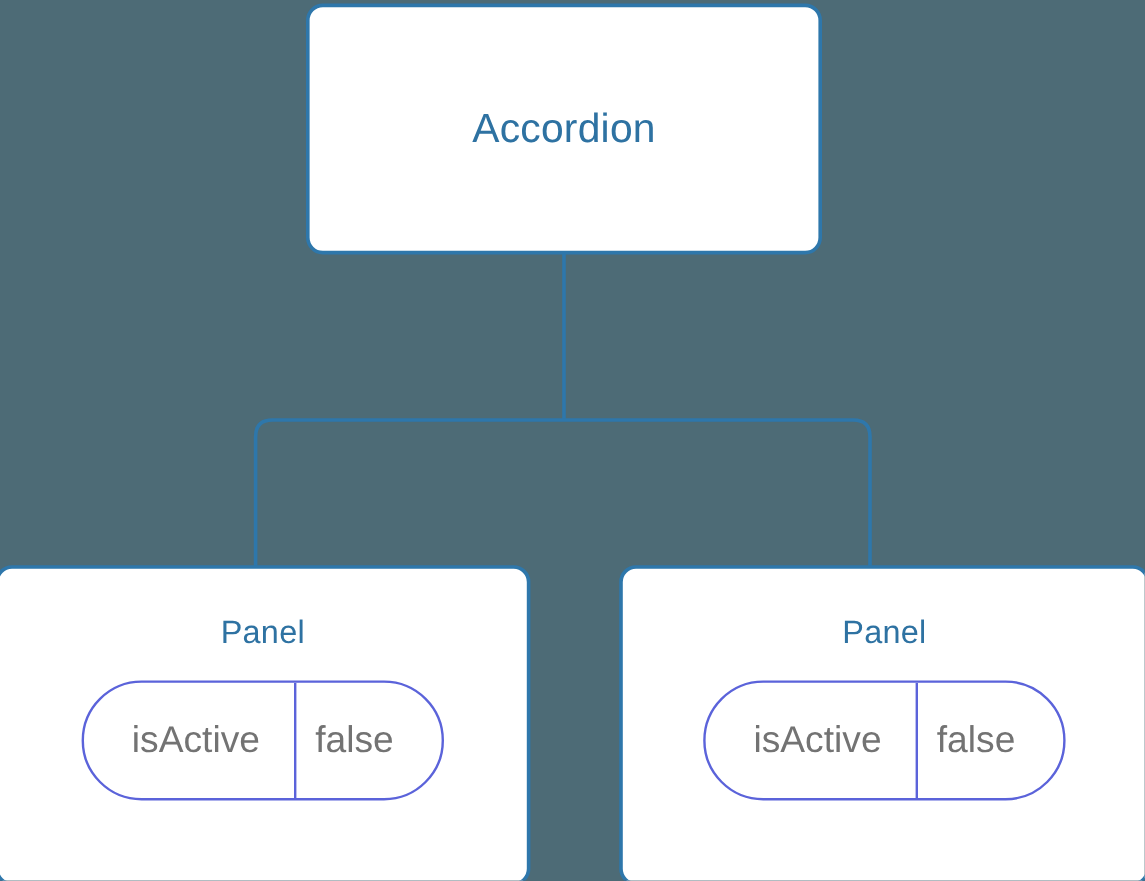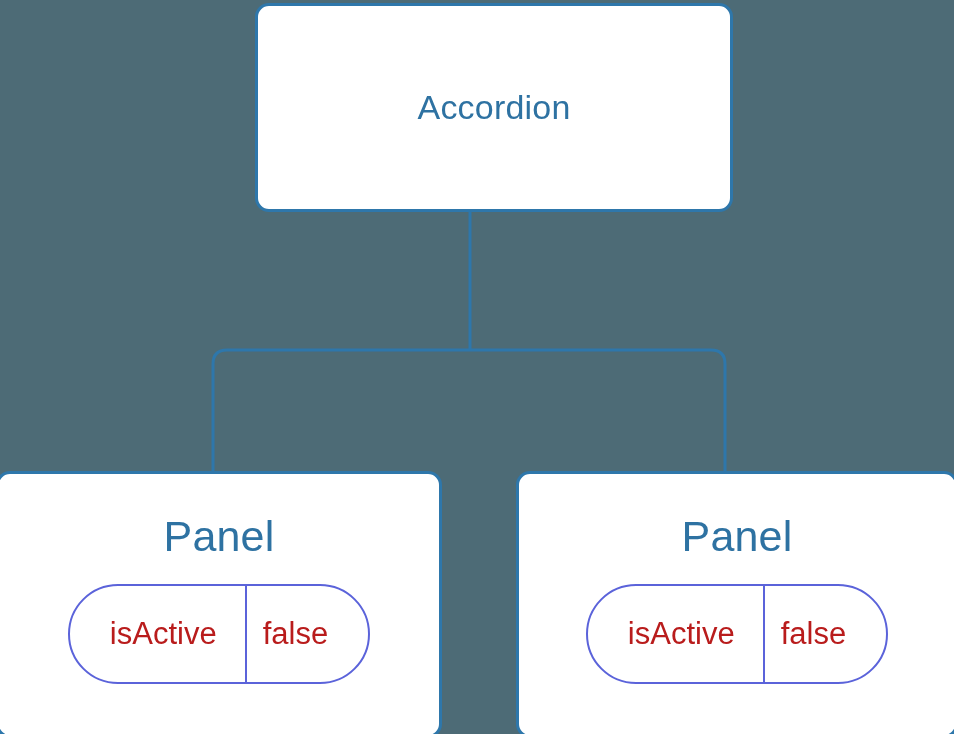--- a/index.html
+++ b/index.html
@@ -36,21 +36,21 @@
     border-radius: 14px;
     box-sizing: border-box;
     display: flex;
     flex-direction: column;
     align-items: center;
   }
 
   .node-root {
     left: 255px;
     top: 3px;
-    width: 478px;
+    width: 430px;
     height: 209px;
     justify-content: center;
   }
 
   .node-leaf-left {
     left: -4px;
     top: 471px;
     width: 446px;
     height: 267px;
     padding-top: 39px;
@@ -59,21 +59,21 @@
   .node-leaf-right {
     left: 516px;
     top: 471px;
     width: 442px;
     height: 267px;
     padding-top: 39px;
   }
 
   .node-title {
     color: #2e72a2;
-    font-size: 43px;
+    font-size: 27px;
     line-height: 1.1;
     letter-spacing: 0.2px;
     white-space: nowrap;
   }
 
   .node-root .node-title {
     font-size: 34px;
   }
 
   
@@ -87,21 +87,21 @@
     box-sizing: border-box;
     overflow: hidden;
     background: #ffffff;
   }
 
   .pill-key,
   .pill-val {
     display: flex;
     align-items: center;
     justify-content: center;
-    color: #b91c1c;
+    color: #737373;
     font-size: 31px;
     white-space: nowrap;
     box-sizing: border-box;
   }
 
   .pill-key {
     padding: 0 28px 0 40px;
     border-right: 2px solid #5b63da;
   }
 

